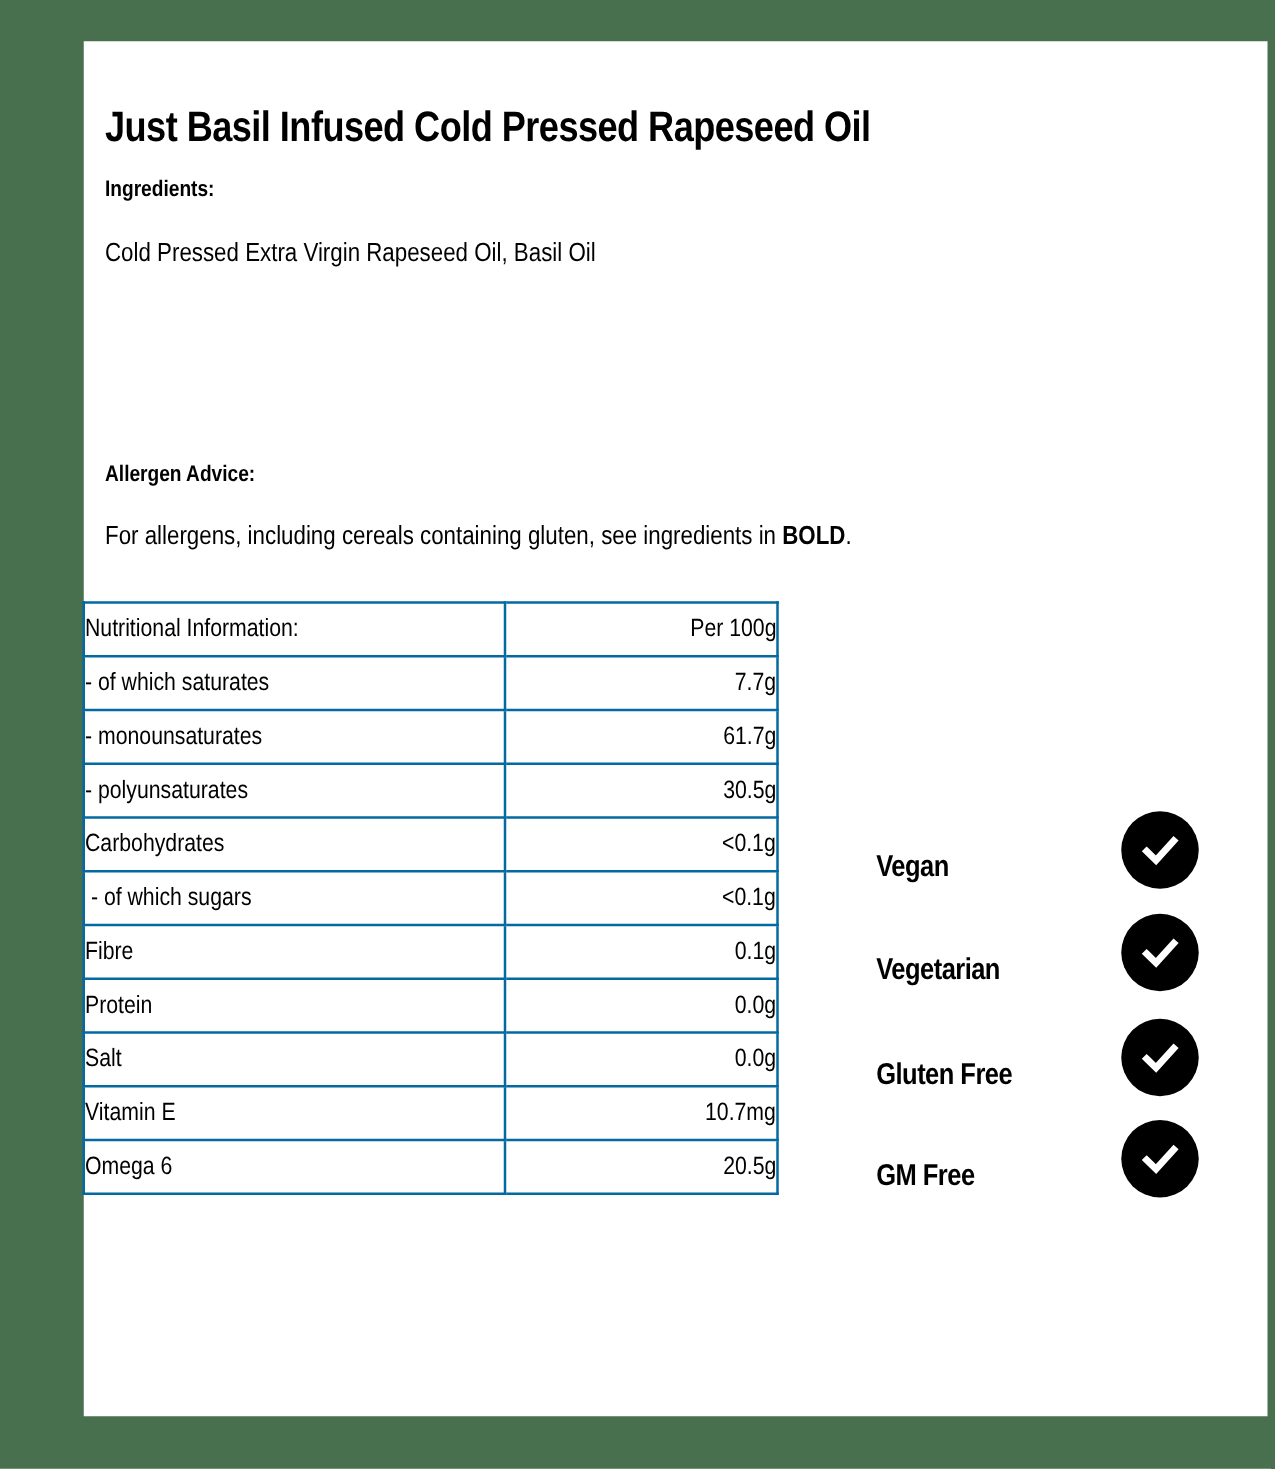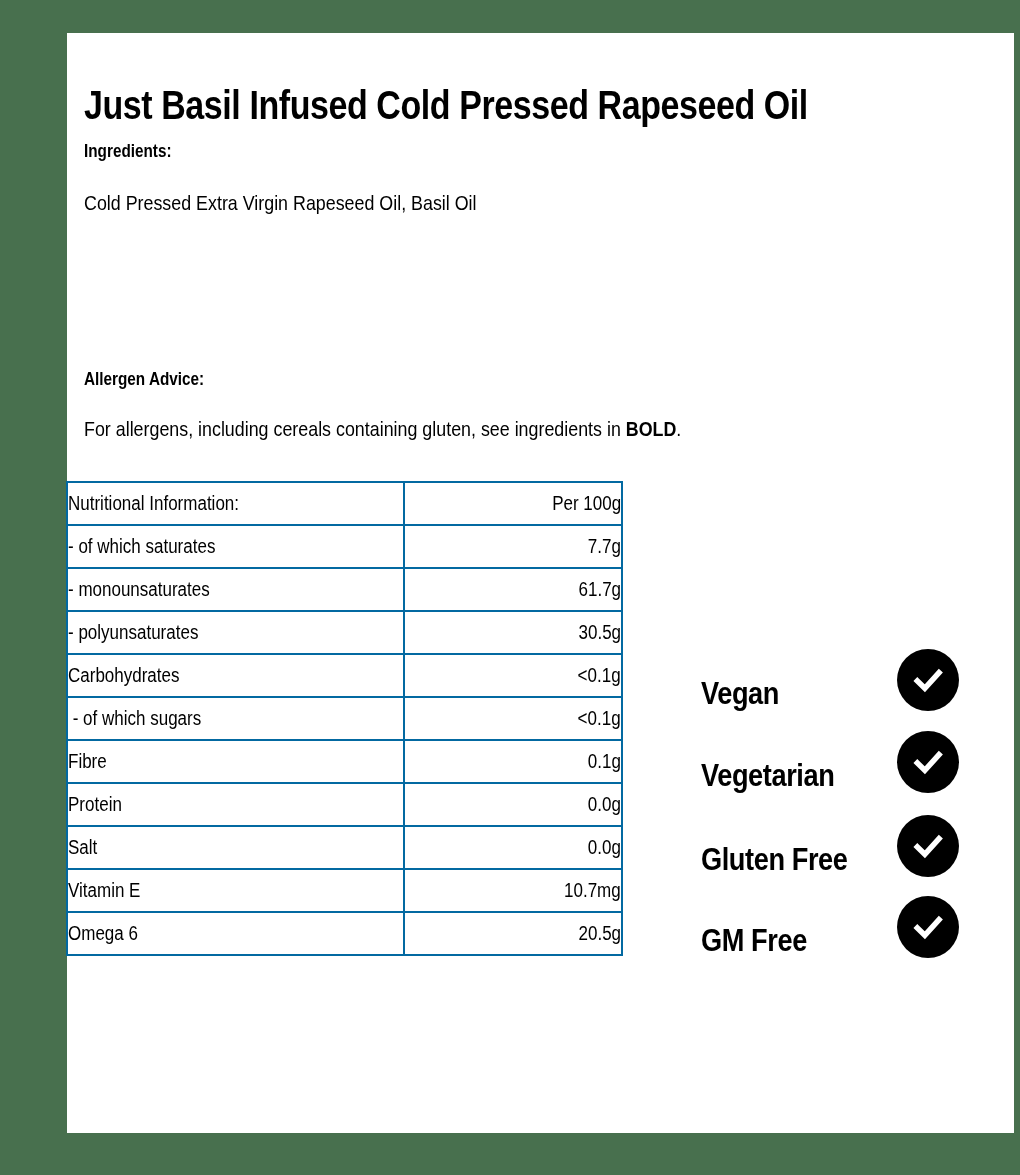--- a/index.html
+++ b/index.html
@@ -33,21 +33,21 @@
   .cxr {
     display: inline-block;
     transform: scaleX(0.85);
     transform-origin: 100% 50%;
     white-space: pre;
   }
   .title {
     position: absolute;
     left: 17px;
     top: 50px;
-    font-size: 40px;
+    font-size: 34px;
     font-weight: 700;
     letter-spacing: -0.5px;
   }
   .section-head {
     position: absolute;
     left: 17px;
     font-size: 18px;
     font-weight: 700;
   }
   .section-text {
@@ -84,21 +84,21 @@
   .badge-row {
     position: absolute;
     left: 634px;
     width: 258px;
     height: 62px;
     display: flex;
     align-items: center;
     justify-content: space-between;
   }
   .badge-row .badge-label {
-    font-size: 32px;
+    font-size: 24px;
     font-weight: 700;
     letter-spacing: -0.5px;
     margin-top: 27px;
   }
   .badge-circle {
     width: 62px;
     height: 62px;
     border-radius: 50%;
     background: #000;
     flex: 0 0 62px;

